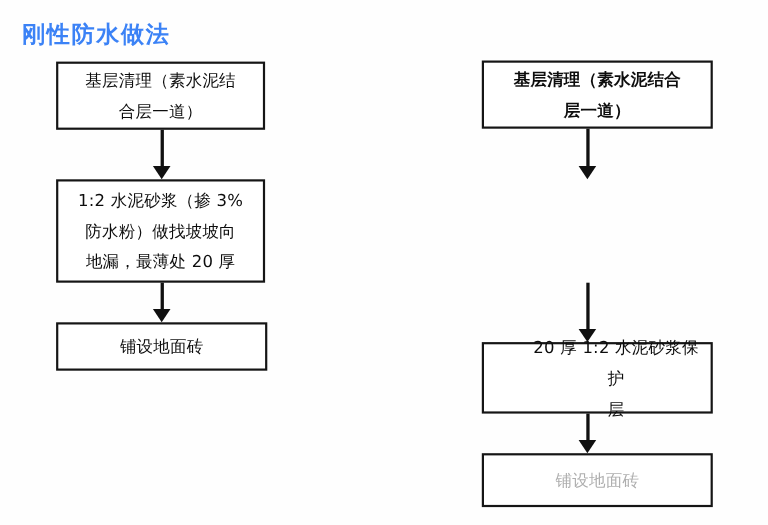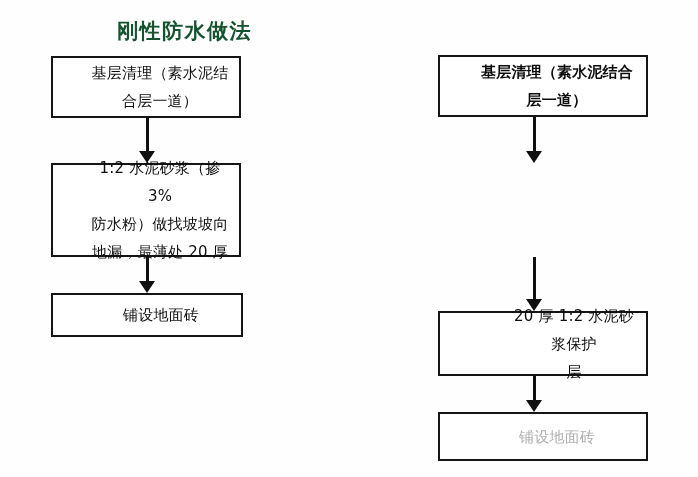--- a/index.html
+++ b/index.html
@@ -29,26 +29,26 @@
     top: 0;
     height: 477px;
   }
   .column.left  { left: 0px;   width: 349px; }
   .column.right { left: 349px; width: 349px; }
 
   .col-title {
     position: absolute;
     left: 0;
     right: 0;
-    text-align: center;
+    text-align: left;
     font-size: 21px;
     line-height: 26px;
     font-weight: 700;
     letter-spacing: 1.5px;
-    color: #14532d;
+    color: #3b82f6;
     white-space: nowrap;
     padding-left: 20px;
   }
   .column.left  .col-title { top: 18px; }
   .column.right .col-title { top: 18px; }
 
   .node {
     position: absolute;
     box-sizing: border-box;
     border: 2px solid #151515;
@@ -59,21 +59,20 @@
     text-align: center;
     padding: 4px 6px;
   }
   .node .node-text {
     display: block;
     font-size: 15px;
     line-height: 28px;
     letter-spacing: 0.2px;
     color: #0d0d0d;
     white-space: pre-line;
-    margin-left: 28px;
   }
   .node.faded .node-text {
     color: #8f8f8f;
     opacity: 0.72;
     filter: blur(0.35px);
   }
 
   
   .n-l1 { left: 51px;  top: 56px;  width: 190px; height: 62px; }
   .n-l2 { left: 51px;  top: 163px; width: 190px; height: 94px; }

